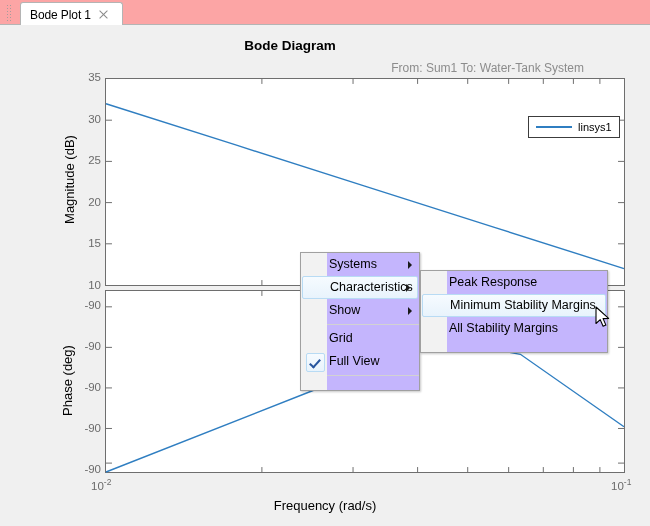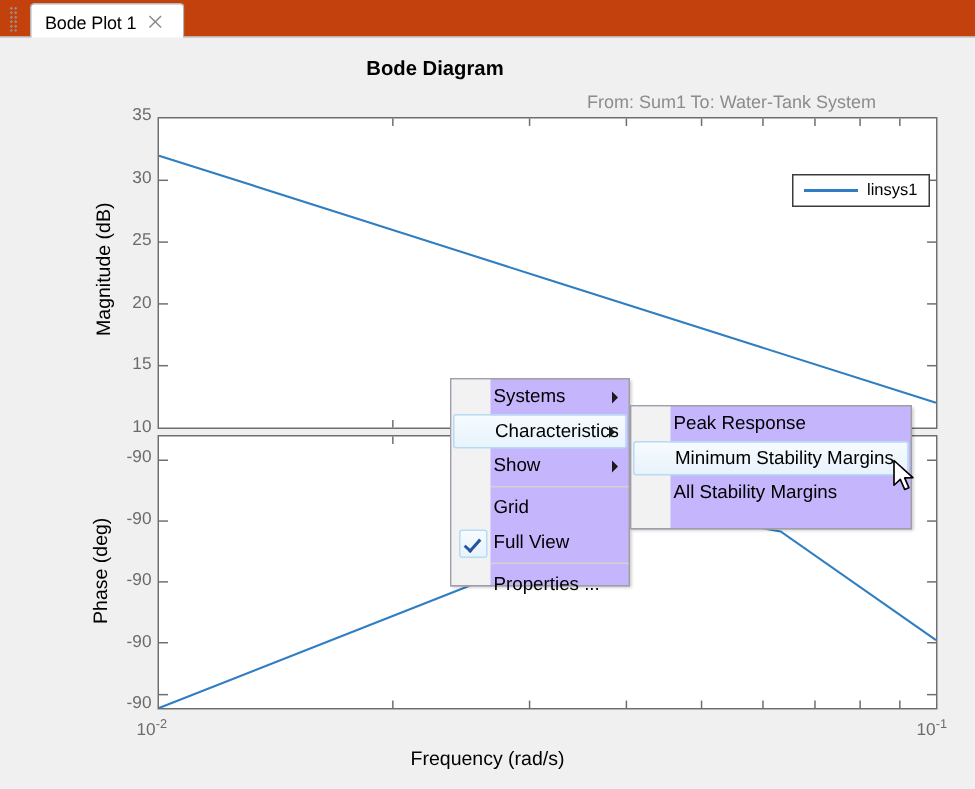--- a/index.html
+++ b/index.html
@@ -7,21 +7,21 @@
     width:650px;height:526px;overflow:hidden;
     background:#f0f0f0;
     font-family:"Liberation Sans","DejaVu Sans",sans-serif;
     -webkit-font-smoothing:antialiased;
   }
   .app{position:relative;width:650px;height:526px;background:#f0f0f0;}
 
   
   .tabstrip{
     position:absolute;left:0;top:0;width:650px;height:25px;
-    background:#c2410c;
+    background:#fca5a5;
     border-bottom:1px solid #b4b4b4;
     box-sizing:border-box;
   }
   .grip{
     position:absolute;left:6px;top:4px;width:6px;height:17px;
     background-image:
       radial-gradient(#9a9a9a 38%, transparent 40%),
       radial-gradient(#9a9a9a 38%, transparent 40%);
     background-size:3px 3px;background-position:0 0,0 0;
     opacity:.85;
@@ -299,23 +299,20 @@
         </div>
         <div class="msep"></div>
         <div class="mi">
           <span class="mi-label">Grid</span>
         </div>
         <div class="mi">
           <span class="check"></span>
           <span class="mi-label">Full View</span>
         </div>
         <div class="msep"></div>
-        <div class="mi">
-          <span class="mi-label">Properties ...</span>
-        </div>
       </div>
 
     <div class="menu" id="menu-sub">
       <div class="gutter"></div>
     <div class="mi">
           <span class="mi-label">Peak Response</span>
         </div>
         <div class="mi sel">
           <span class="mi-label">Minimum Stability Margins</span>
         </div>

